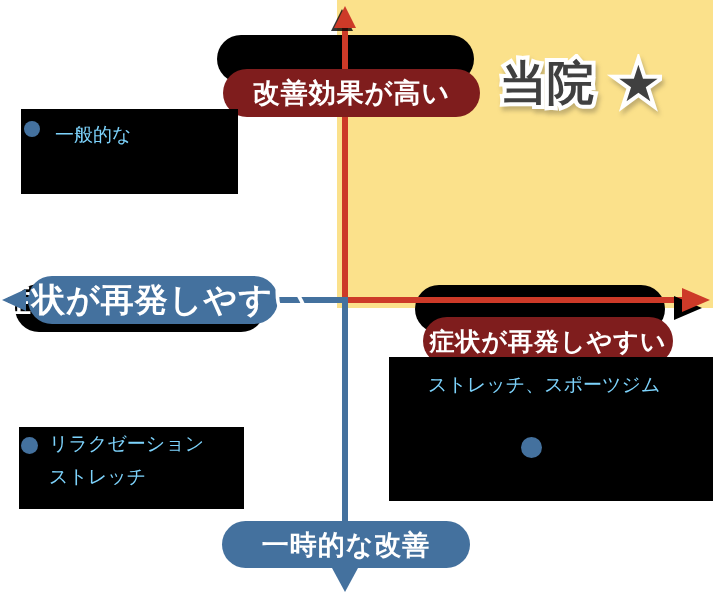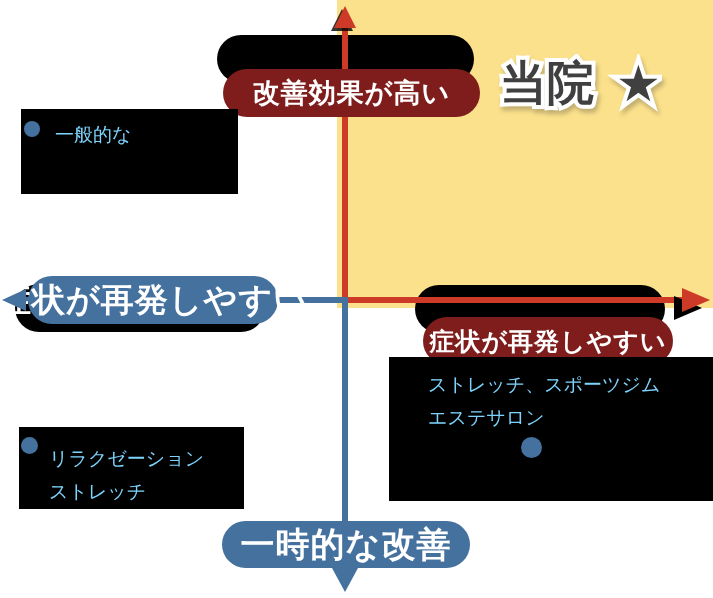--- a/index.html
+++ b/index.html
@@ -73,21 +73,21 @@
     border-radius: 26px;
     display: flex; align-items: center; justify-content: center;
     color: #ffffff; font-weight: bold; letter-spacing: 1px;
     white-space: nowrap;
   }
   .pill.red  { background: #7f1d1d; margin-top: 40px; }
   .pill.blue { background: #44719e; }
   .pill-top    { left: 223px; top: 29px;  width: 257px; height: 48px; font-size: 27px; }
   .pill-left   { left: 28px;  top: 276px; width: 250px; height: 48px; font-size: 33px; }
   .pill-right  { left: 423px; top: 277px; width: 250px; height: 48px; font-size: 25px; }
-  .pill-bottom { left: 222px; top: 521px; width: 248px; height: 47px; font-size: 34px; }
+  .pill-bottom { left: 222px; top: 521px; width: 248px; height: 47px; font-size: 27px; }
 
   
   .clinic {
     left: 500px; top: 52px;
     display: flex; align-items: center; gap: 22px;
     font-size: 47px; font-weight: bold; color: #404040;
     -webkit-text-stroke: 8px #ffffff;
     paint-order: stroke fill;
     filter: drop-shadow(2px 4px 2px rgba(90,80,60,0.35));
     white-space: nowrap;
@@ -98,21 +98,21 @@
   .cbox {
     background: #000000; color: #7dd3fc;
     font-size: 19px; line-height: 33px;
     white-space: nowrap;
   }
   .cbox .dot {
     position: absolute; border-radius: 50%; background: #44719e;
   }
   .box-general { left: 21px;  top: 109px; width: 217px; height: 85px;  padding: 9px 0 0 34px; }
   .box-general .dot { left: 3px; top: 12px; width: 16px; height: 16px; }
-  .box-relax   { left: 19px;  top: 427px; width: 225px; height: 82px;  padding: 15px 0 0 30px; }
+  .box-relax   { left: 19px;  top: 427px; width: 225px; height: 82px;  padding: 0 0 0 30px; }
   .box-relax .dot { left: 2px; top: 10px; width: 17px; height: 17px; }
   .box-stretch { left: 389px; top: 357px; width: 324px; height: 144px; padding: 11px 0 0 39px; }
   .box-stretch .dot { left: 132px; top: 80px; width: 21px; height: 21px; }
 </style>
 </head>
 <body>
 
 <div class="canvas">
 
   <div class="abs z0 highlight"></div>
@@ -155,17 +155,16 @@
   </div>
 
   <div class="abs z3 cbox box-relax">
     <span class="dot"></span>
     <div>リラクゼーション</div>
     <div>ストレッチ</div>
   </div>
 
   <div class="abs z3 cbox box-stretch">
     <div>ストレッチ、スポーツジム</div>
-    <div>エステサロン</div>
     <span class="dot"></span>
   </div>
 
 </div>
 
 </body></html>

